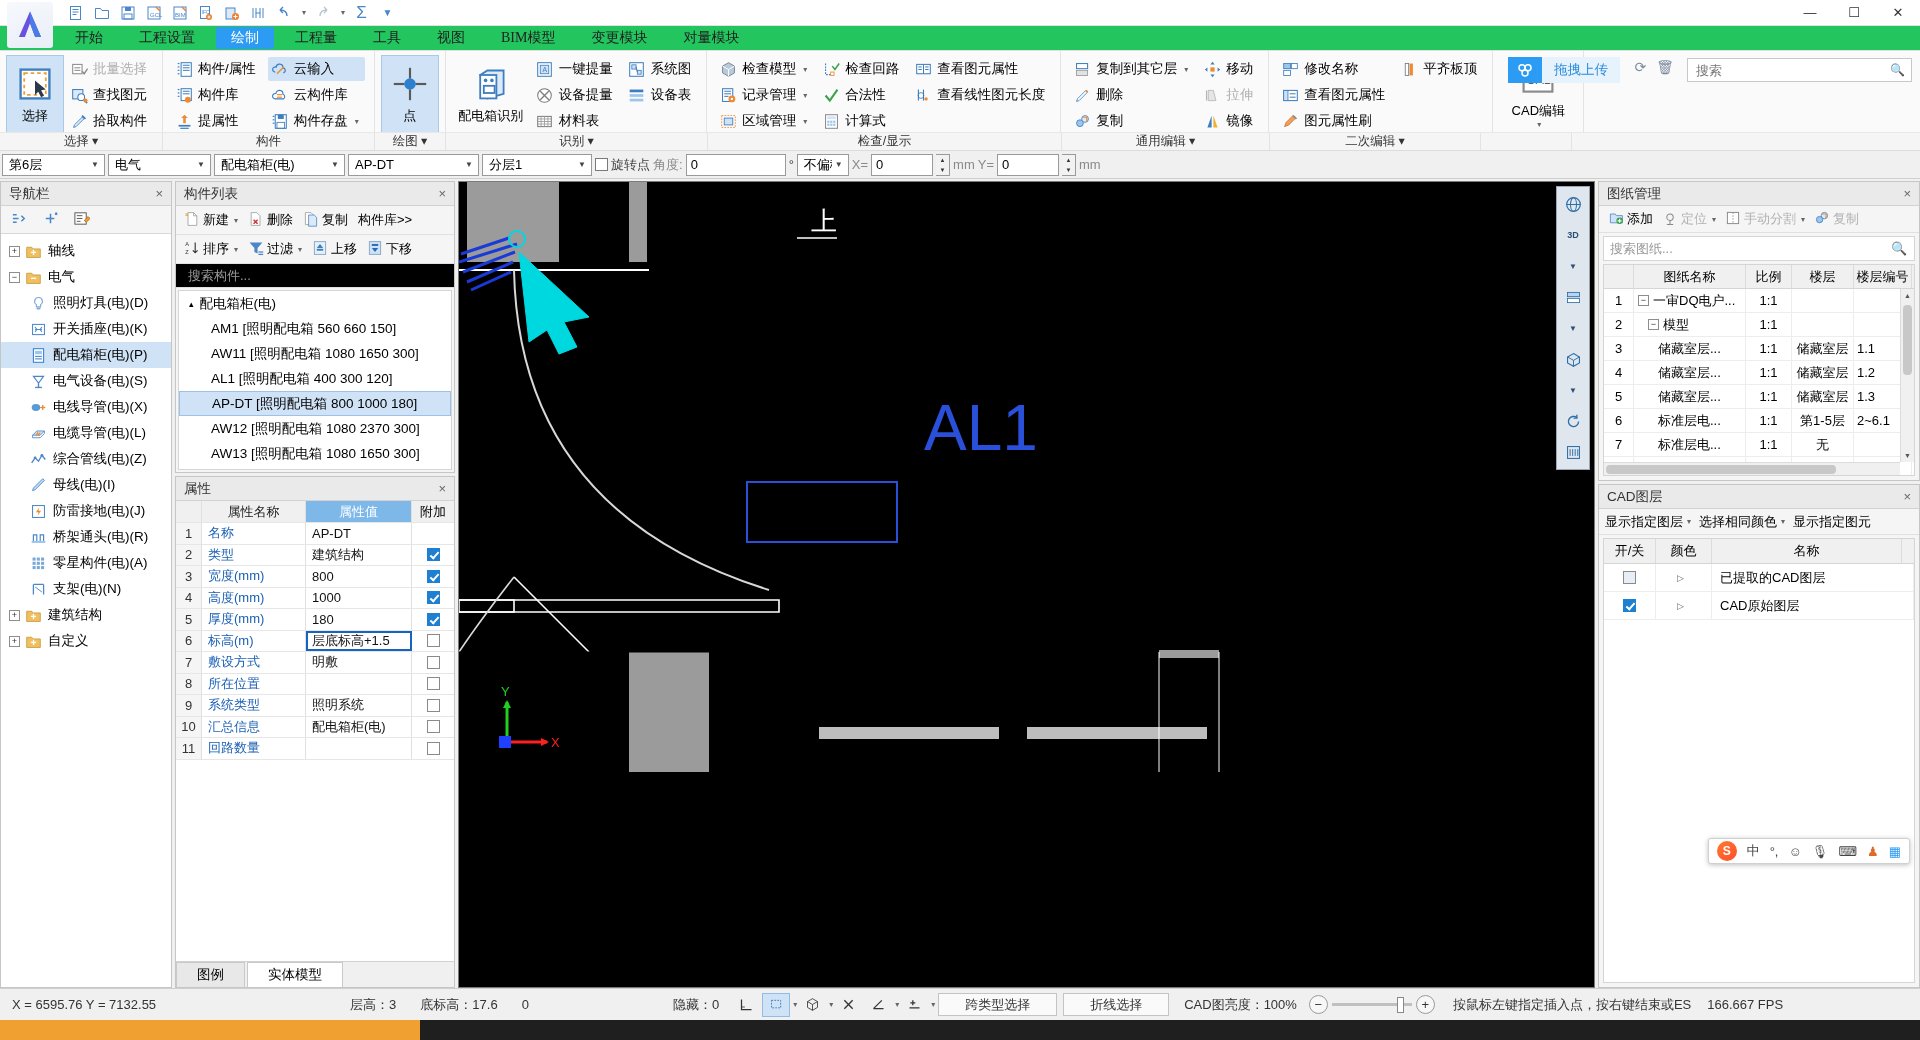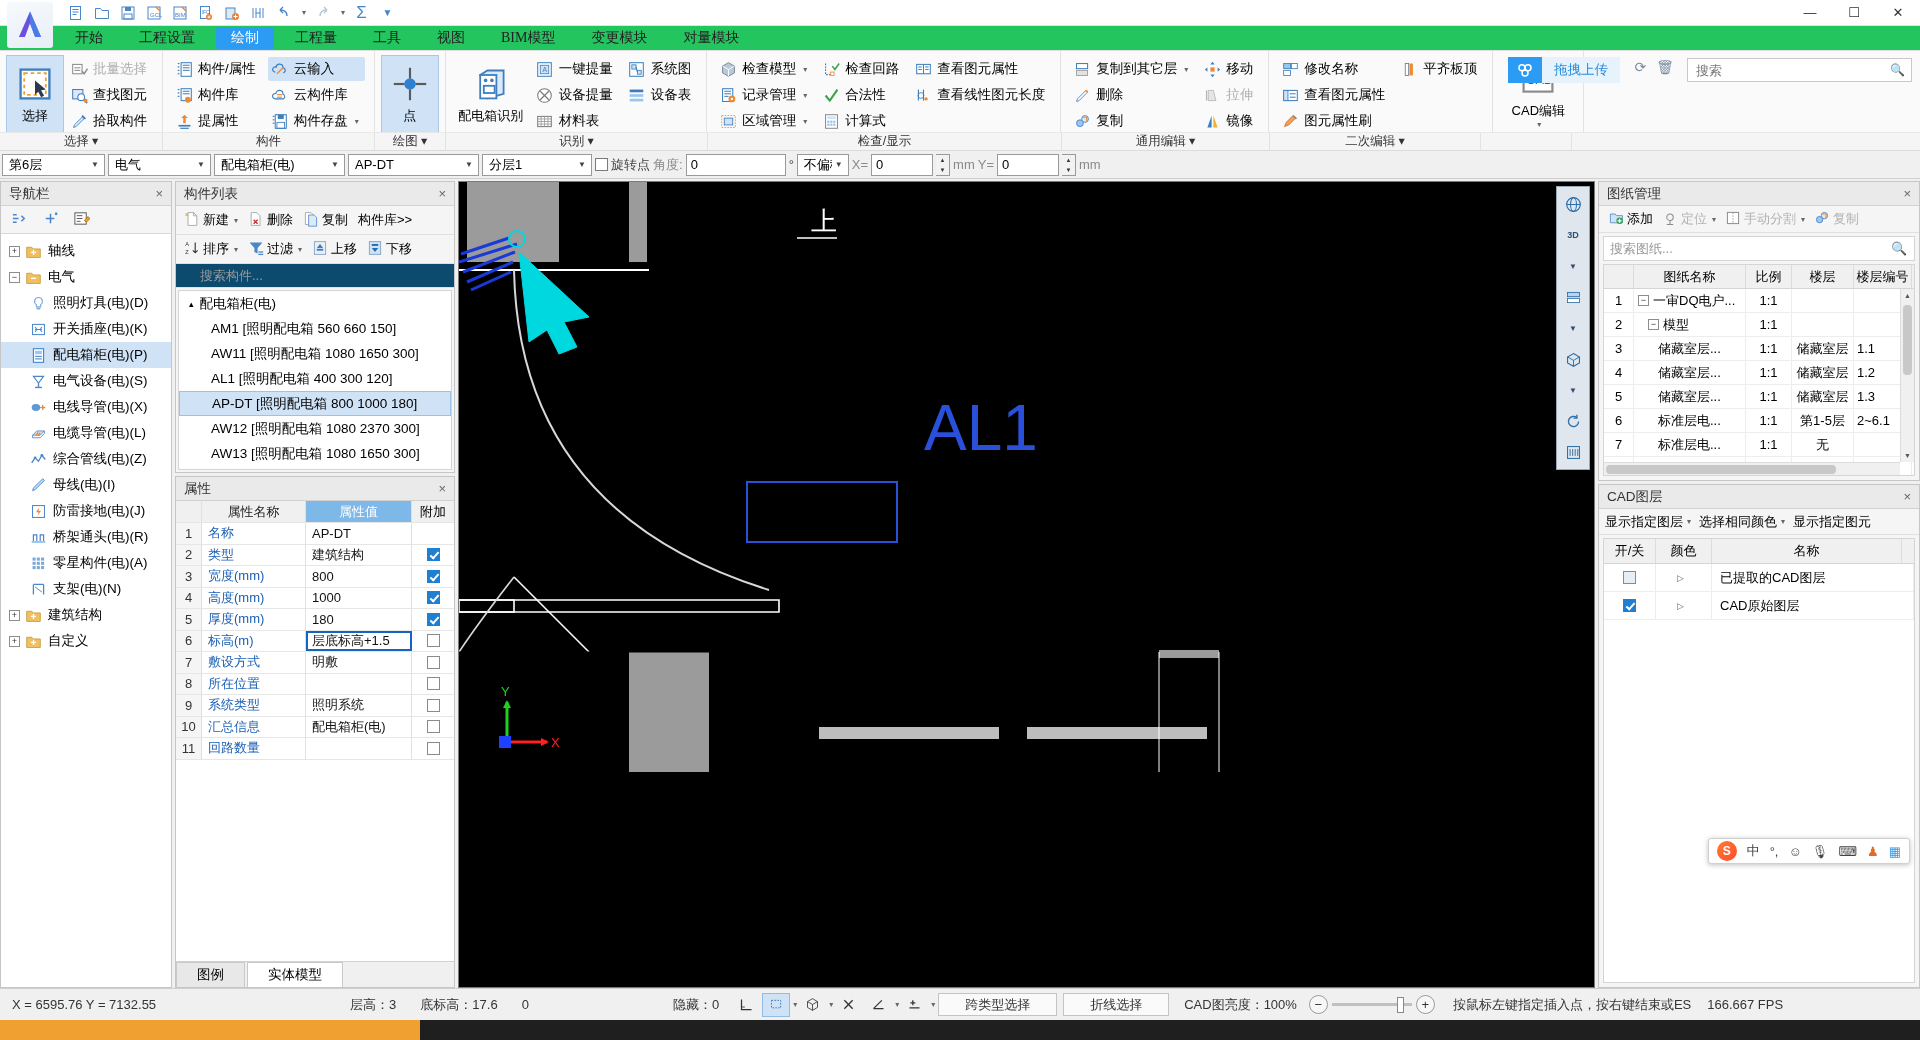--- a/index.html
+++ b/index.html
@@ -72,21 +72,21 @@
   .navtree{flex:1;background:#fff;overflow:hidden;padding-top:4px;font-size:13.5px;}
   .nrow{display:flex;align-items:center;height:26px;padding-left:8px;cursor:pointer;white-space:nowrap;}
   .nrow.ind{padding-left:28px;}
   .nrow.sel{background:#cfe2f6;}
   .nicon{width:18px;height:18px;margin-right:6px;display:flex;align-items:center;justify-content:center;flex:0 0 18px;}
   .expander{width:11px;height:11px;border:1px solid #8d8d8d;background:#fff;font-size:9px;line-height:9px;text-align:center;margin-right:4px;flex:0 0 11px;color:#333;}
   
   .cmppanel{width:280px;flex:0 0 280px;margin-left:3px;display:flex;flex-direction:column;}
   .ctbar{height:29px;display:flex;align-items:center;gap:2px;padding:0 4px;border-bottom:1px solid #e0e0e0;background:#f5f5f5;}
   .ctb{display:flex;align-items:center;gap:3px;padding:2px 4px;font-size:13px;cursor:pointer;border-radius:2px;white-space:nowrap;}
-  .csearch{height:24px;background:#0c4a6e;border-bottom:1px solid #e0e0e0;display:flex;align-items:center;padding:0 24px;font-size:13px;color:#999;}
+  .csearch{height:24px;background:#000000;border-bottom:1px solid #e0e0e0;display:flex;align-items:center;padding:0 12px;font-size:13px;color:#999;}
   .clist{flex:1;background:#fff;overflow:hidden;font-size:13.5px;border:1px solid #d5d5d5;margin:2px;}
   .crow{height:25px;display:flex;align-items:center;padding-left:10px;cursor:pointer;white-space:nowrap;}
   .crow.child{padding-left:32px;}
   .crow.sel{background:#cfe2f6;border:1px solid #9cc2e8;}
   
   .proppanel{flex:1;display:flex;flex-direction:column;margin-top:3px;}
   .ptable{flex:1;background:#fff;overflow:hidden;font-size:13px;}
   .ptr{display:flex;height:21.5px;border-bottom:1px solid #e6e6e6;align-items:stretch;}
   .ptr.hdr{background:#f0f0f0;font-weight:normal;height:22px;}
   .pc-n{width:26px;flex:0 0 26px;border-right:1px solid #e0e0e0;display:flex;align-items:center;justify-content:center;background:#f5f5f5;color:#333;}

